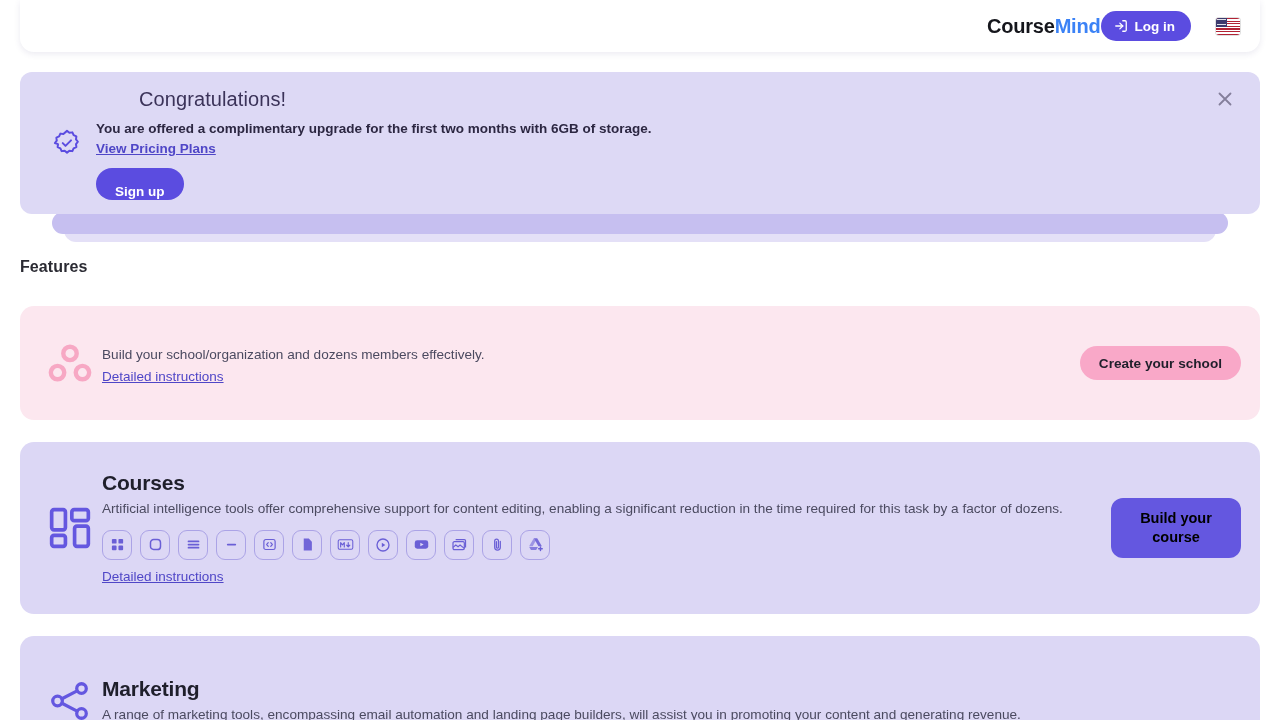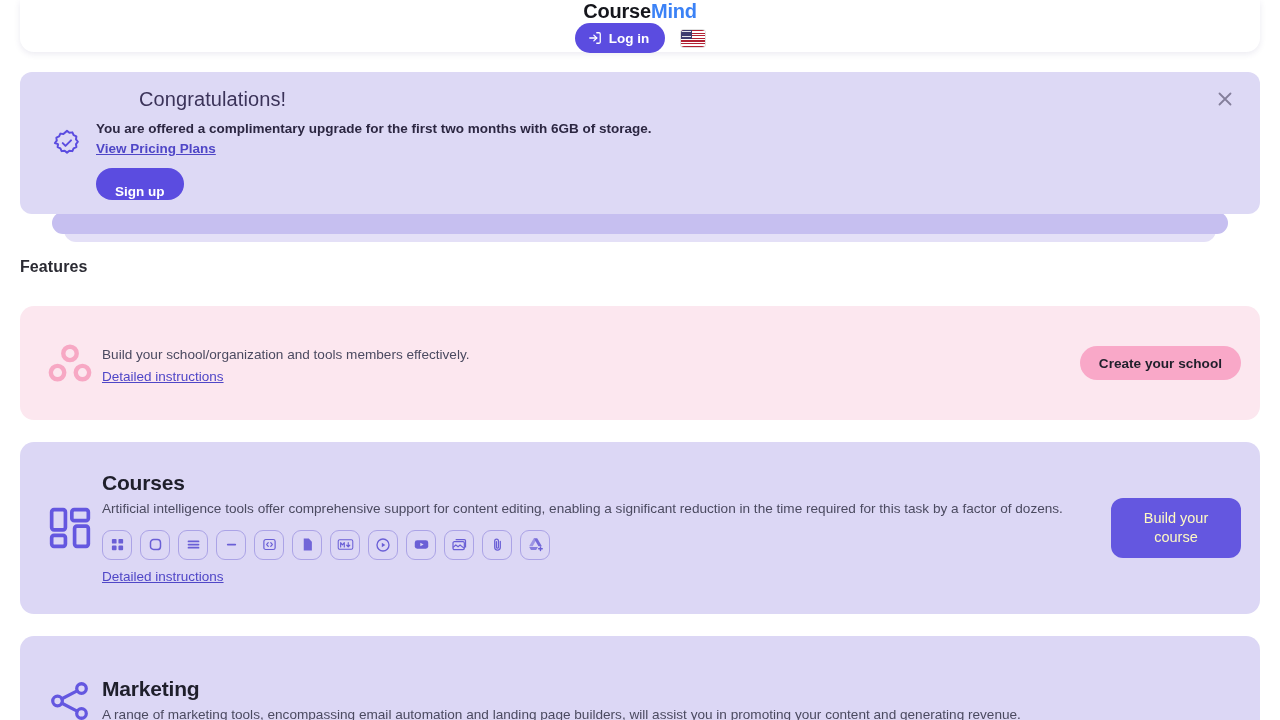--- a/index.html
+++ b/index.html
@@ -10,28 +10,27 @@
     overflow: hidden;
   }
   .page { position: relative; width: 1280px; height: 720px; background:#fff; }
 
   
   .header {
     position: absolute; left: 20px; top: 0; width: 1240px; height: 52px;
     background: #ffffff;
     border-bottom-left-radius: 14px; border-bottom-right-radius: 14px;
     box-shadow: 0 2px 6px rgba(60,50,120,.10);
-    display: flex; align-items: center; justify-content: flex-start;
+    display: flex; align-items: center; justify-content: flex-end;
     padding: 0 20px 0 20px;
-    flex-direction: column;
   }
   .logo { font-size: 20px; font-weight: 700; letter-spacing: -0.2px; }
   .logo .c1 { color: #15161c; }
   .logo .c2 { color: #3b82f6; }
-  .header-right { display: flex; align-items: center; gap: 16px; }
+  .header-right { display: flex; align-items: center; gap: 25px; }
   .login-btn {
     display: flex; align-items: center; gap: 7px;
     background: #5b4ce0; color: #fff;
     border: none; border-radius: 20px;
     height: 30px; padding: 0 16px 0 13px;
     font-size: 13.5px; font-weight: 600;
     font-family: "Liberation Sans", sans-serif;
     cursor: pointer; white-space: nowrap;
   }
   .login-btn svg { display:block; }
@@ -120,23 +119,23 @@
   
   #card-courses { top: 442px; height: 172px; background: #dcd7f5; }
   .tool-row { display:flex; gap: 8px; margin-top: 11px; margin-bottom: 4px; }
   .tool-chip {
     width: 30px; height: 30px; border-radius: 9px;
     border: 1px solid #aba3e6; background: transparent;
     display:flex; align-items:center; justify-content:center;
     color: #6a5fd6; cursor: pointer; flex: none;
   }
   .btn-purple {
-    background: #6457e0; color: #fef9c3; border: none;
+    background: #6457e0; color: #000000; border: none;
     border-radius: 12px; width: 130px; padding: 11px 10px;
-    font-size: 14.5px; font-weight: 400; line-height: 1.32;
+    font-size: 14.5px; font-weight: 700; line-height: 1.32;
     font-family: "Liberation Sans", sans-serif; cursor:pointer; text-align:center;
   }
 
   
   #card-marketing { top: 636px; height: 130px; background: #dcd7f5; }
 
   svg { overflow: visible; }
 </style>
 </head>
 <body>
@@ -196,21 +195,21 @@
 
   <div class="fcard" id="card-school">
     <div class="fcard-icon">
       <svg width="46" height="46" viewBox="0 0 48 48" fill="none" stroke="#f7a8c4" stroke-width="4.6">
         <circle cx="24" cy="14" r="7"></circle>
           <circle cx="11" cy="34" r="7"></circle>
           <circle cx="37" cy="34" r="7"></circle>
       </svg>
     </div>
     <div class="fcard-body">
-      <div class="fcard-desc">Build your school/organization and tools members effectively.</div>
+      <div class="fcard-desc">Build your school/organization and dozens members effectively.</div>
       <a class="fcard-link">Detailed instructions</a>
     </div>
     <div class="fcard-cta">
       <button class="btn-pink">Create your school</button>
     </div>
   </div>
 
   <div class="fcard" id="card-courses">
     <div class="fcard-icon">
       <svg width="44" height="44" viewBox="0 0 48 48" fill="none" stroke="#6457e0" stroke-width="4">

